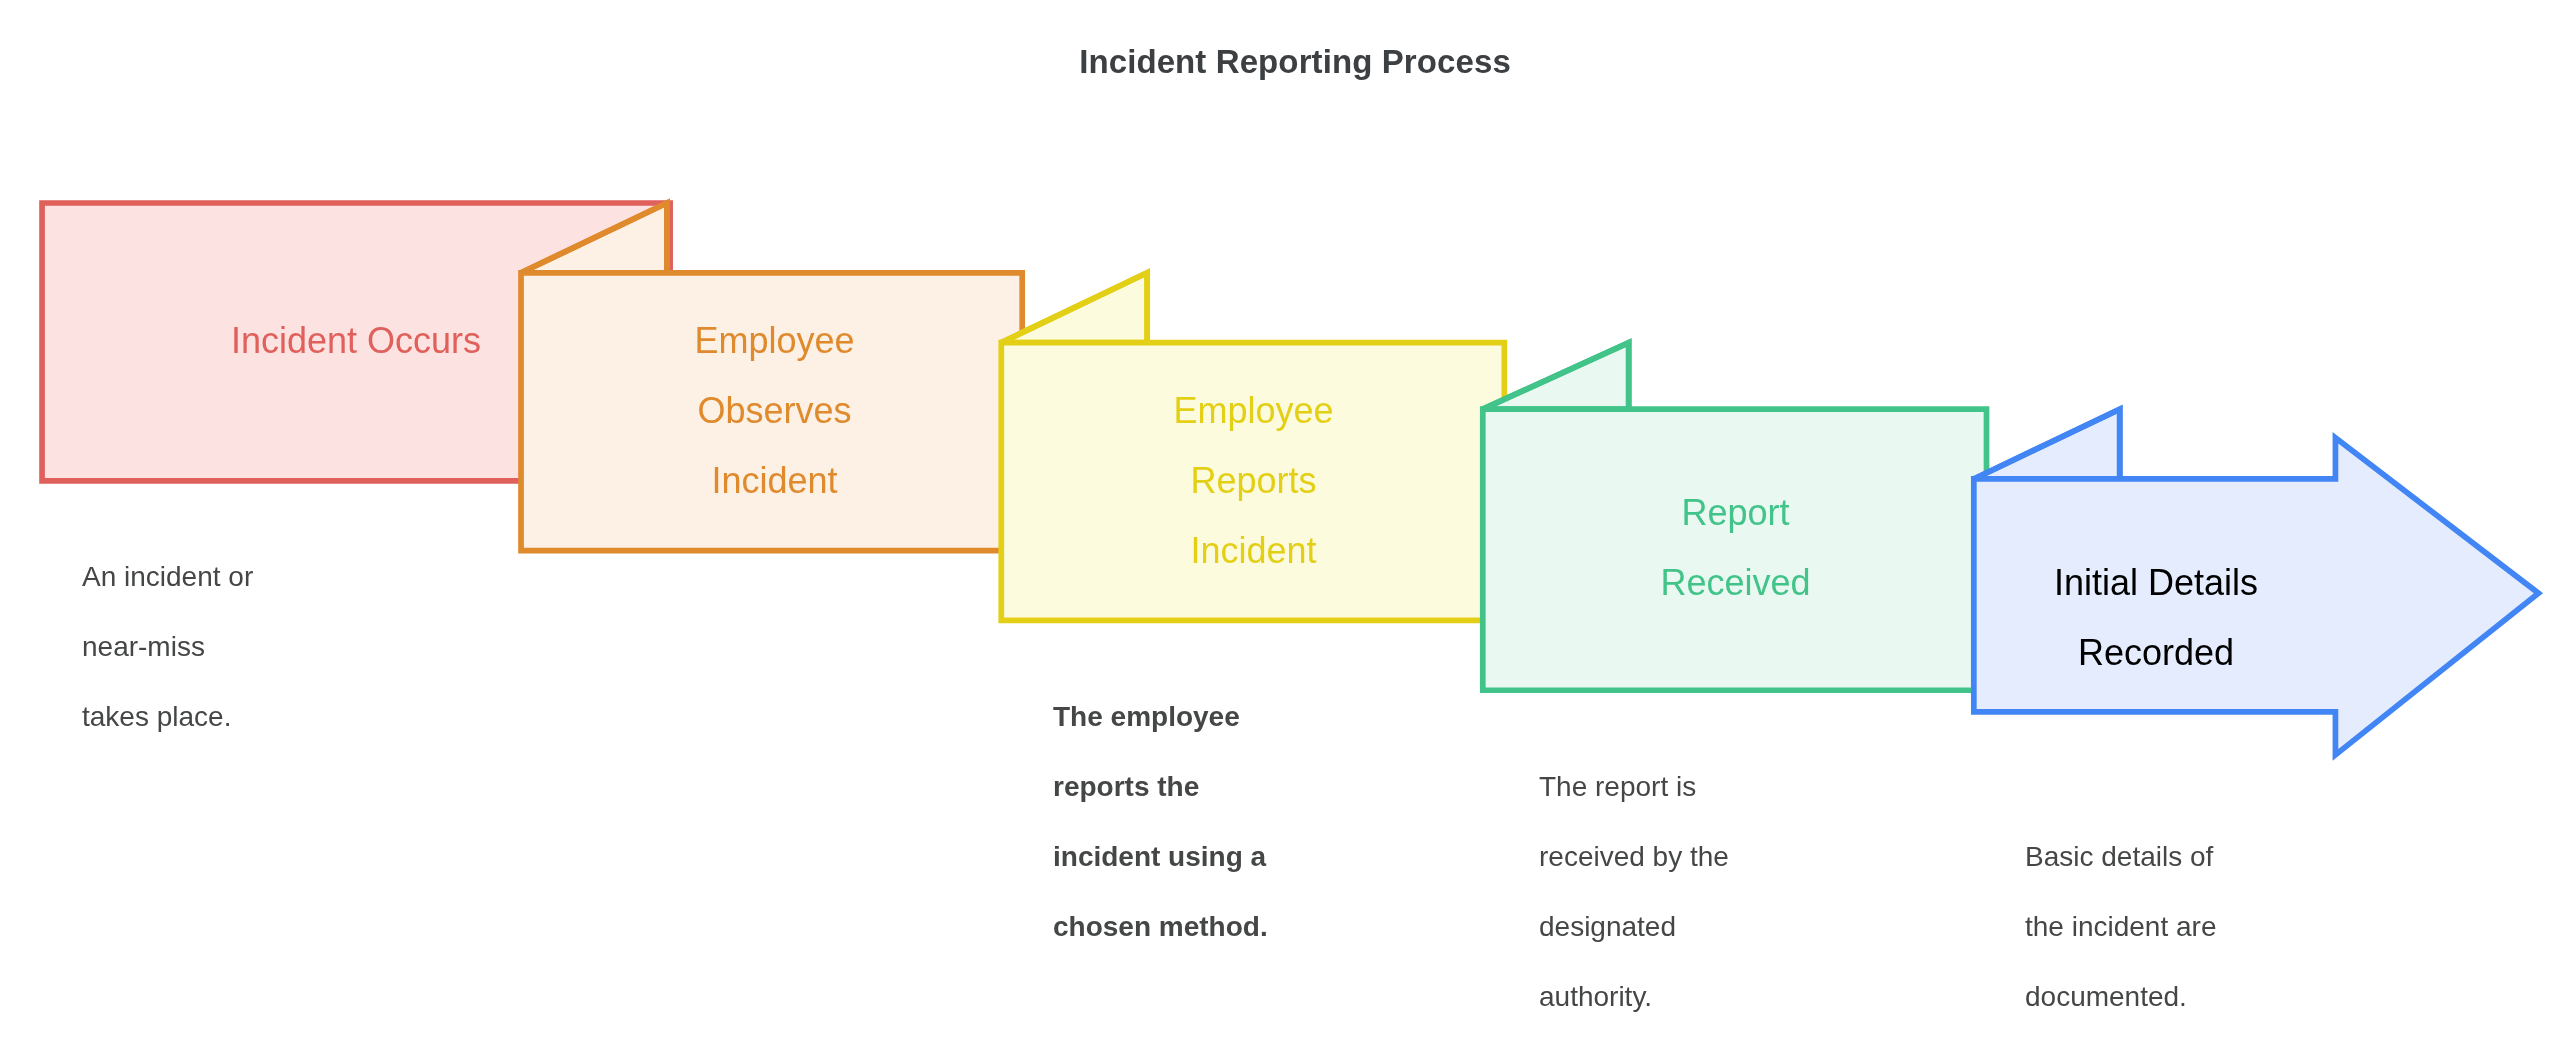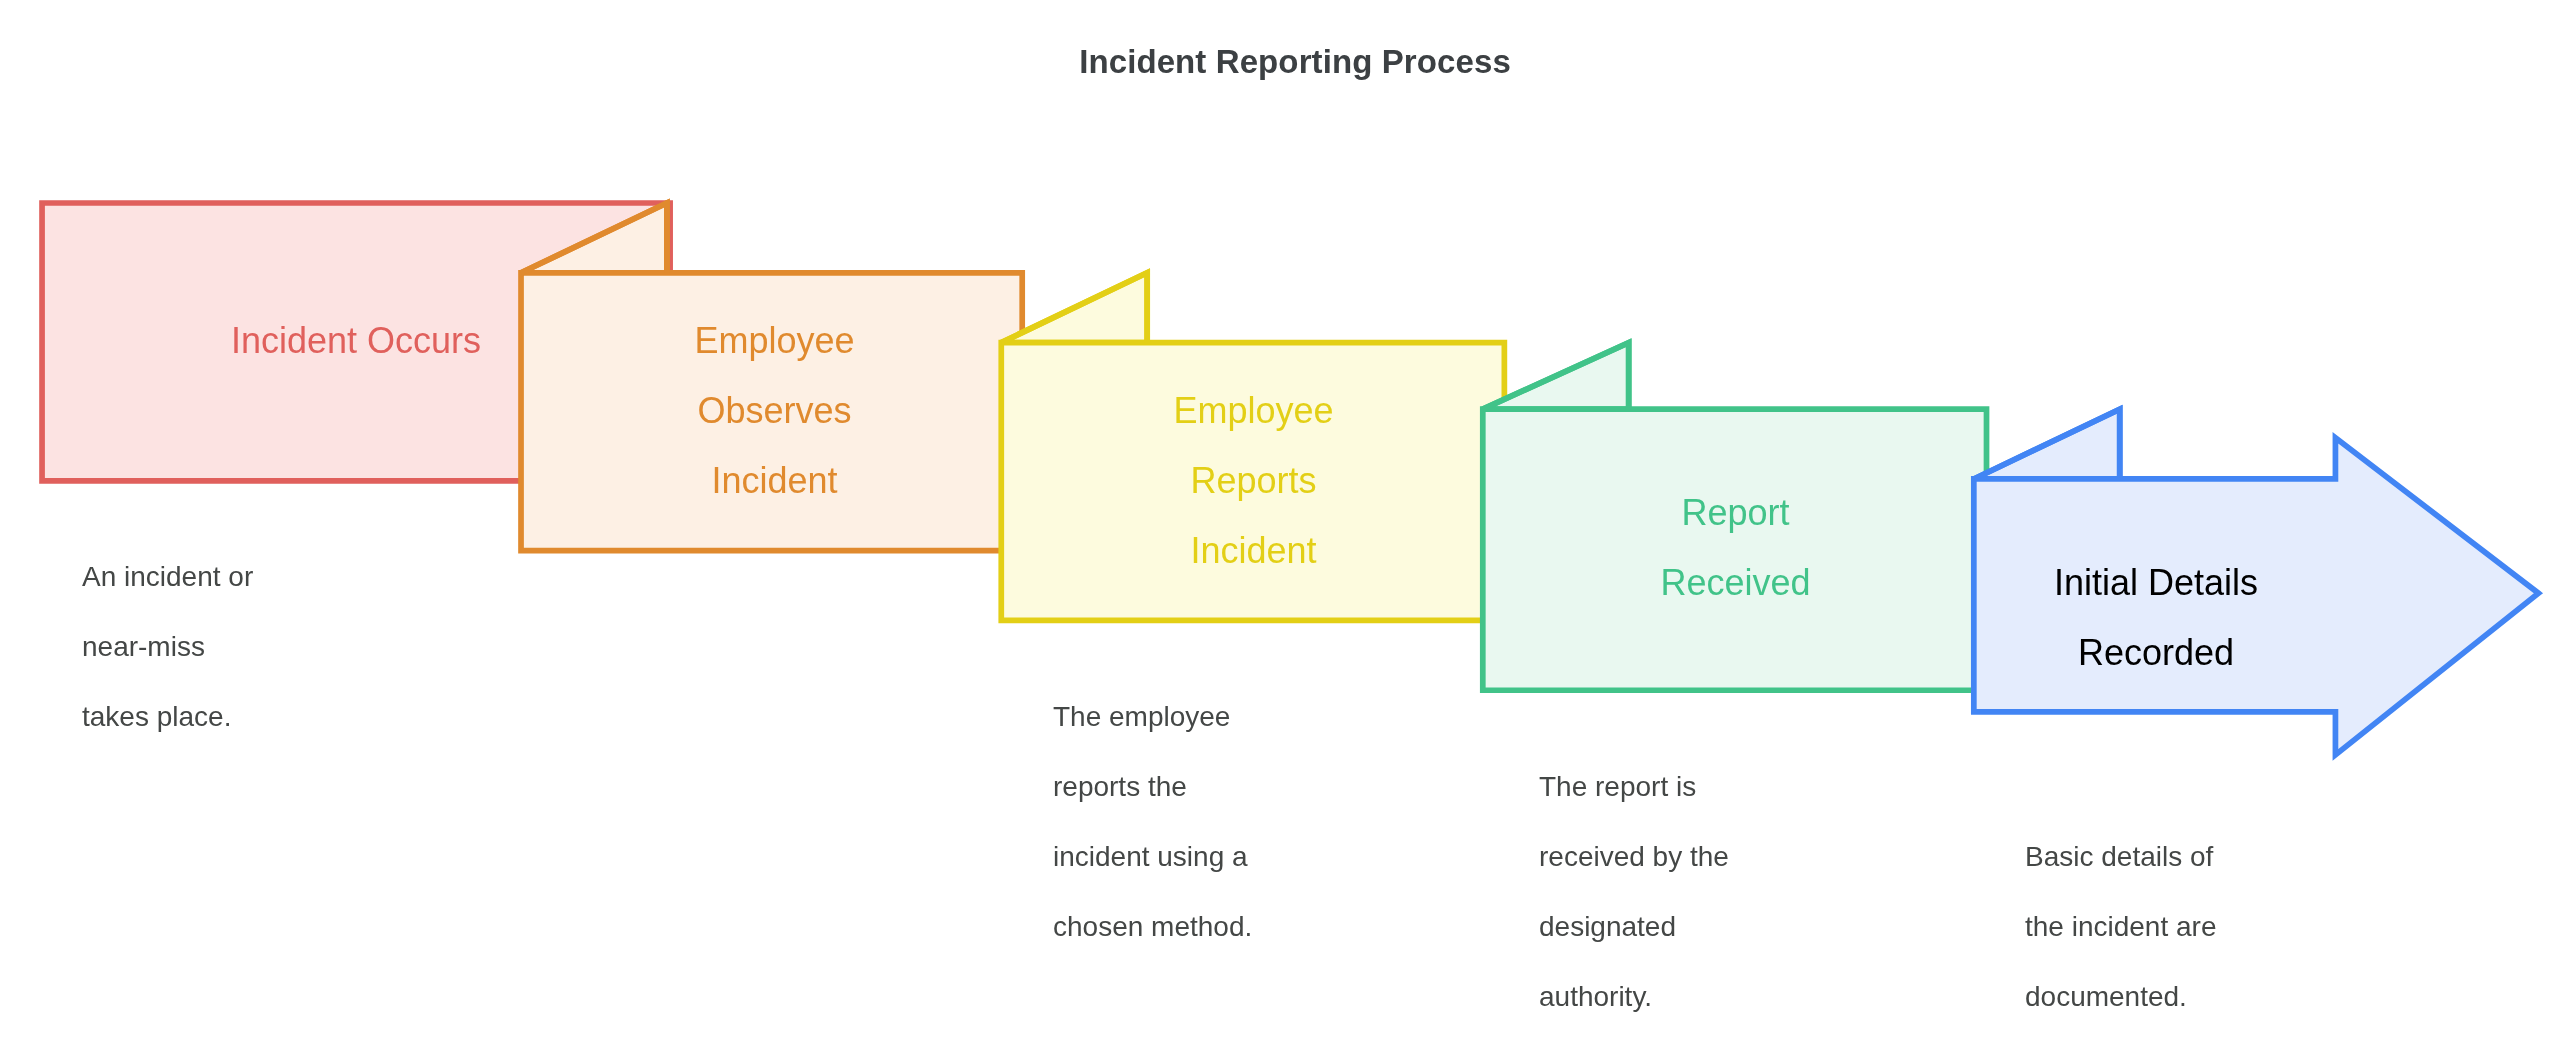--- a/index.html
+++ b/index.html
@@ -97,21 +97,21 @@
 Received</div>
 
     <div class="step-label" style="left:1970px;top:548px;width:358px;color:#000000;">Initial Details
 Recorded</div>
 
     <div class="step-caption" style="left:75px;top:542px;width:393px;">An incident or
 near-miss
 takes place.</div>
 
 
-    <div class="step-caption" style="left:1046px;top:682px;width:444px;">The employee
+    <div class="step-caption" style="left:1046px;top:682px;width:444px;font-weight:bold;">The employee
 reports the
 incident using a
 chosen method.</div>
 
     <div class="step-caption" style="left:2018px;top:822px;width:431px;">Basic details of
 the incident are
 documented.</div>
 
     <div class="step-caption" style="left:1532px;top:752px;width:431px;">The report is
 received by the

